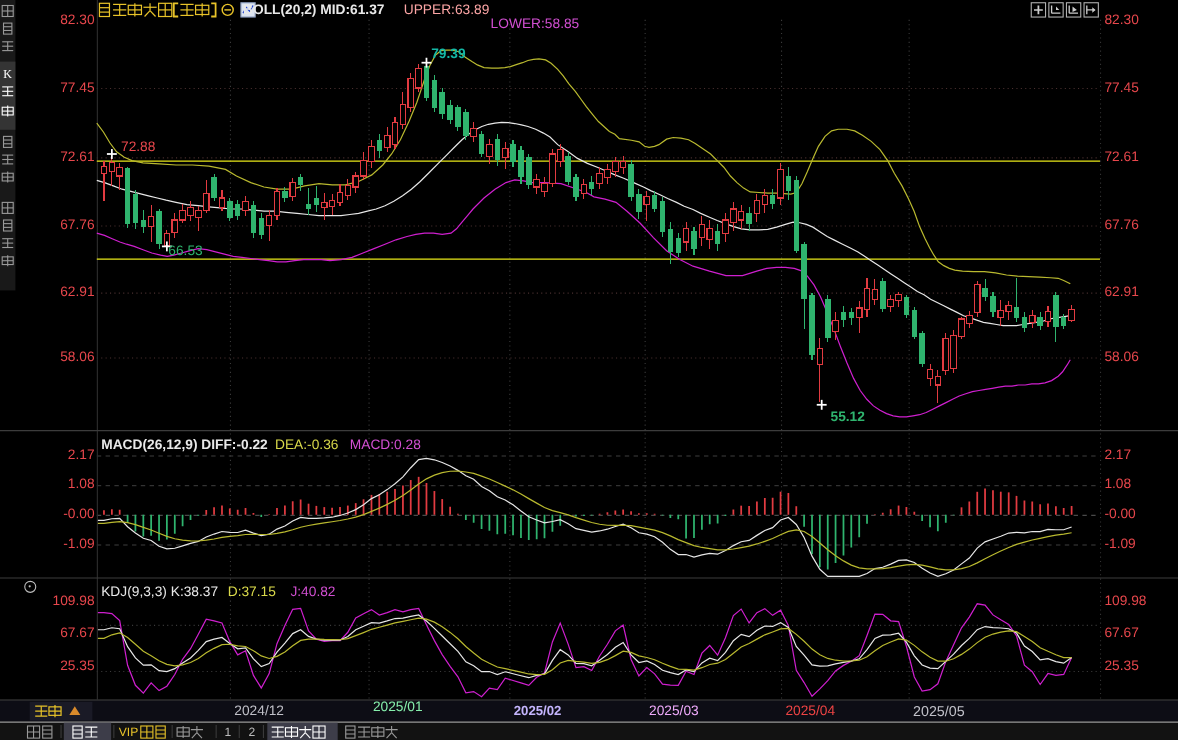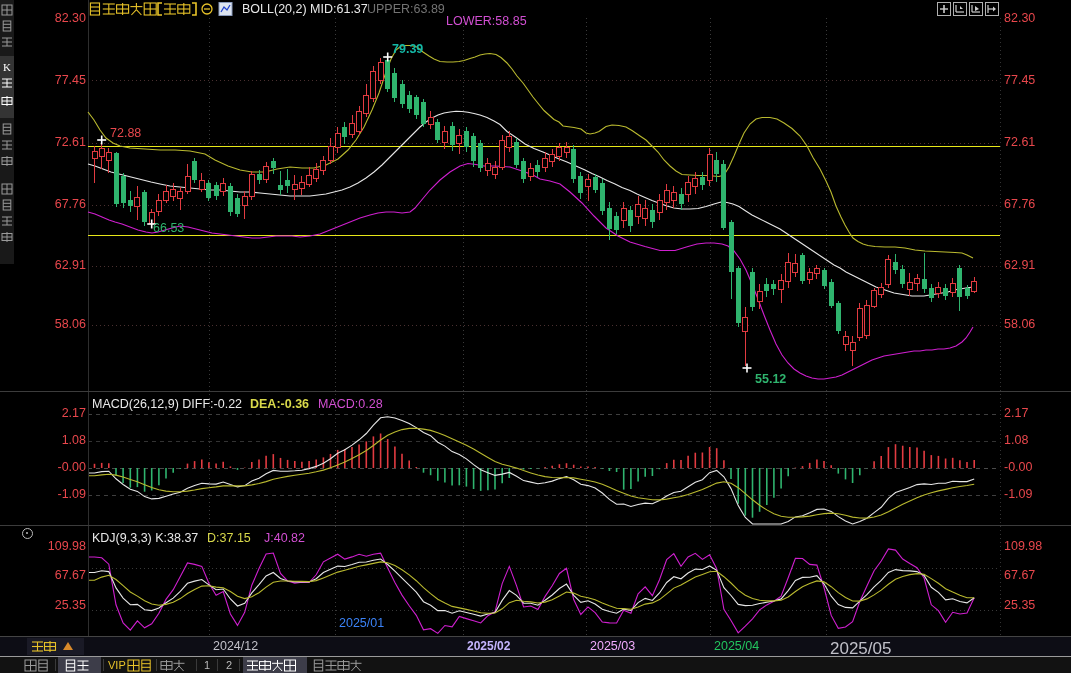--- a/index.html
+++ b/index.html
@@ -734,33 +734,33 @@
     <div style="position:absolute;right:985px;top:460px;color:#e8474c;font-size:12.5px;font-weight:400;letter-spacing:0;white-space:nowrap">-0.00</div>
     <div style="position:absolute;left:1004px;top:460px;color:#e8474c;font-size:12.5px;font-weight:400;letter-spacing:0;white-space:nowrap">-0.00</div>
     <div style="position:absolute;right:985px;top:487px;color:#e8474c;font-size:12.5px;font-weight:400;letter-spacing:0;white-space:nowrap">-1.09</div>
     <div style="position:absolute;left:1004px;top:487px;color:#e8474c;font-size:12.5px;font-weight:400;letter-spacing:0;white-space:nowrap">-1.09</div>
     <div style="position:absolute;right:985px;top:539px;color:#e8474c;font-size:12.5px;font-weight:400;letter-spacing:0;white-space:nowrap">109.98</div>
     <div style="position:absolute;left:1004px;top:539px;color:#e8474c;font-size:12.5px;font-weight:400;letter-spacing:0;white-space:nowrap">109.98</div>
     <div style="position:absolute;right:985px;top:568px;color:#e8474c;font-size:12.5px;font-weight:400;letter-spacing:0;white-space:nowrap">67.67</div>
     <div style="position:absolute;left:1004px;top:568px;color:#e8474c;font-size:12.5px;font-weight:400;letter-spacing:0;white-space:nowrap">67.67</div>
     <div style="position:absolute;right:985px;top:598px;color:#e8474c;font-size:12.5px;font-weight:400;letter-spacing:0;white-space:nowrap">25.35</div>
     <div style="position:absolute;left:1004px;top:598px;color:#e8474c;font-size:12.5px;font-weight:400;letter-spacing:0;white-space:nowrap">25.35</div>
-    <div style="position:absolute;left:242px;top:2px;color:#e8e8e8;font-size:12.5px;font-weight:400;letter-spacing:0;white-space:nowrap">BOLL(20,2) MID:61.37</div>
-    <div style="position:absolute;left:367px;top:2px;color:#737373;font-size:12.5px;font-weight:400;letter-spacing:0;white-space:nowrap">UPPER:63.89</div>
+    <div style="position:absolute;left:221px;top:2px;color:#e8e8e8;font-size:12.5px;font-weight:700;letter-spacing:0;white-space:nowrap">BOLL(20,2) MID:61.37</div>
+    <div style="position:absolute;left:367px;top:2px;color:#fca5a5;font-size:12.5px;font-weight:400;letter-spacing:0;white-space:nowrap">UPPER:63.89</div>
     <div style="position:absolute;left:446px;top:14px;color:#d24fd2;font-size:12.5px;font-weight:400;letter-spacing:0;white-space:nowrap">LOWER:58.85</div>
     <div style="position:absolute;left:110px;top:126px;color:#e8474c;font-size:12.5px;font-weight:400;letter-spacing:0;white-space:nowrap">72.88</div>
     <div style="position:absolute;left:392px;top:42px;color:#14b8a6;font-size:12.5px;font-weight:700;letter-spacing:0;white-space:nowrap">79.39</div>
     <div style="position:absolute;left:153px;top:221px;color:#2fb46e;font-size:12.5px;font-weight:400;letter-spacing:0;white-space:nowrap">66.53</div>
     <div style="position:absolute;left:755px;top:372px;color:#2fb46e;font-size:12.5px;font-weight:700;letter-spacing:0;white-space:nowrap">55.12</div>
-    <div style="position:absolute;left:92px;top:397px;color:#e8e8e8;font-size:12.5px;font-weight:400;letter-spacing:0;white-space:nowrap">MACD(26,12,9) DIFF:-0.22</div>
-    <div style="position:absolute;left:250px;top:397px;color:#d8d84a;font-size:12.5px;font-weight:700;letter-spacing:0;white-space:nowrap">DEA:-0.36</div>
+    <div style="position:absolute;left:92px;top:397px;color:#e8e8e8;font-size:12.5px;font-weight:700;letter-spacing:0;white-space:nowrap">MACD(26,12,9) DIFF:-0.22</div>
+    <div style="position:absolute;left:250px;top:397px;color:#d8d84a;font-size:12.5px;font-weight:400;letter-spacing:0;white-space:nowrap">DEA:-0.36</div>
     <div style="position:absolute;left:318px;top:397px;color:#d24fd2;font-size:12.5px;font-weight:400;letter-spacing:0;white-space:nowrap">MACD:0.28</div>
     <div style="position:absolute;left:92px;top:531px;color:#e8e8e8;font-size:12.5px;font-weight:400;letter-spacing:0;white-space:nowrap">KDJ(9,3,3) K:38.37</div>
     <div style="position:absolute;left:207px;top:531px;color:#d8d84a;font-size:12.5px;font-weight:400;letter-spacing:0;white-space:nowrap">D:37.15</div>
     <div style="position:absolute;left:264px;top:531px;color:#d24fd2;font-size:12.5px;font-weight:400;letter-spacing:0;white-space:nowrap">J:40.82</div>
     <div style="position:absolute;left:22px;top:528px;width:9px;height:9px;border:1px solid #bbb;border-radius:50%"></div>
     <div style="position:absolute;left:26px;top:532px;width:2px;height:2px;background:#bbb;border-radius:50%"></div>
     <div style="position:absolute;left:213px;top:639px;color:#c0c0c8;font-size:12.5px;font-weight:400;letter-spacing:0;white-space:nowrap">2024/12</div>
-    <div style="position:absolute;left:339px;top:616px;color:#3b82f6;font-size:12.5px;font-weight:400;letter-spacing:0;white-space:nowrap">2025/01</div>
+    <div style="position:absolute;left:339px;top:635px;color:#86efac;font-size:12.5px;font-weight:400;letter-spacing:0;white-space:nowrap">2025/01</div>
     <div style="position:absolute;left:467px;top:639px;color:#c4b5fd;font-size:12px;font-weight:700;letter-spacing:0;white-space:nowrap">2025/02</div>
     <div style="position:absolute;left:590px;top:639px;color:#f0abfc;font-size:12.5px;font-weight:400;letter-spacing:0;white-space:nowrap">2025/03</div>
-    <div style="position:absolute;left:714px;top:639px;color:#22c55e;font-size:12.5px;font-weight:400;letter-spacing:0;white-space:nowrap">2025/04</div>
-    <div style="position:absolute;left:830px;top:639px;color:#c0c0c8;font-size:17px;font-weight:400;letter-spacing:0;white-space:nowrap">2025/05</div>
+    <div style="position:absolute;left:714px;top:639px;color:#ef4444;font-size:12.5px;font-weight:400;letter-spacing:0;white-space:nowrap">2025/04</div>
+    <div style="position:absolute;left:830px;top:639px;color:#c0c0c8;font-size:13px;font-weight:400;letter-spacing:0;white-space:nowrap">2025/05</div>
 </div>
 </body></html>

